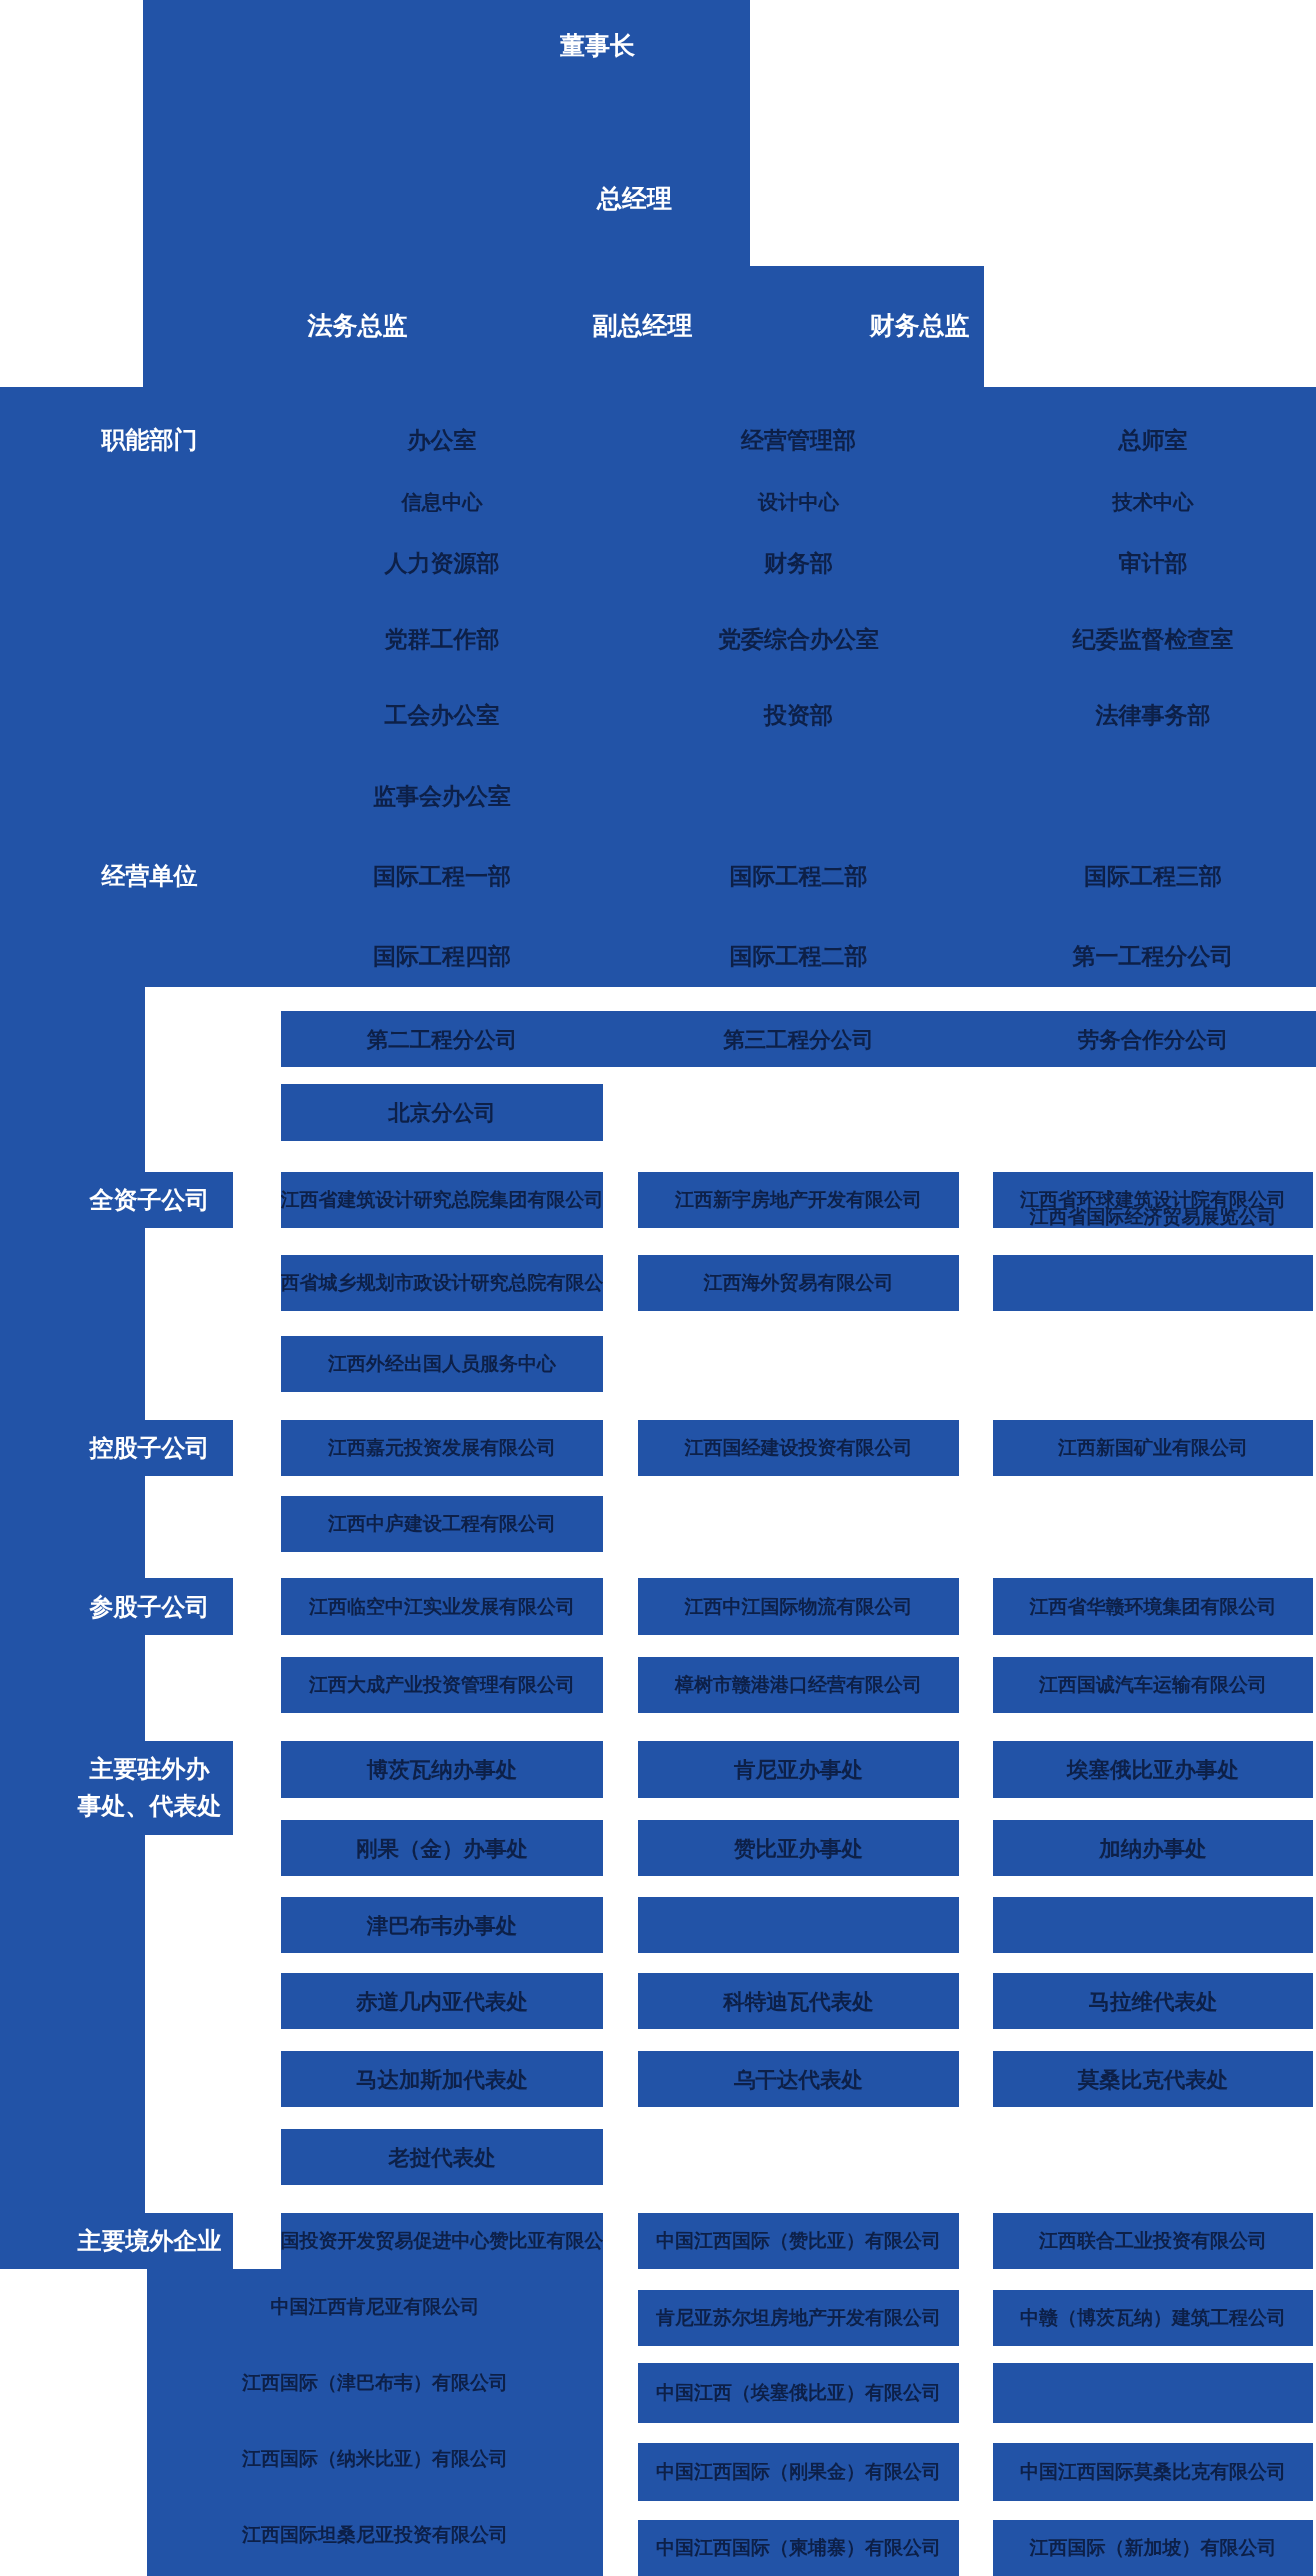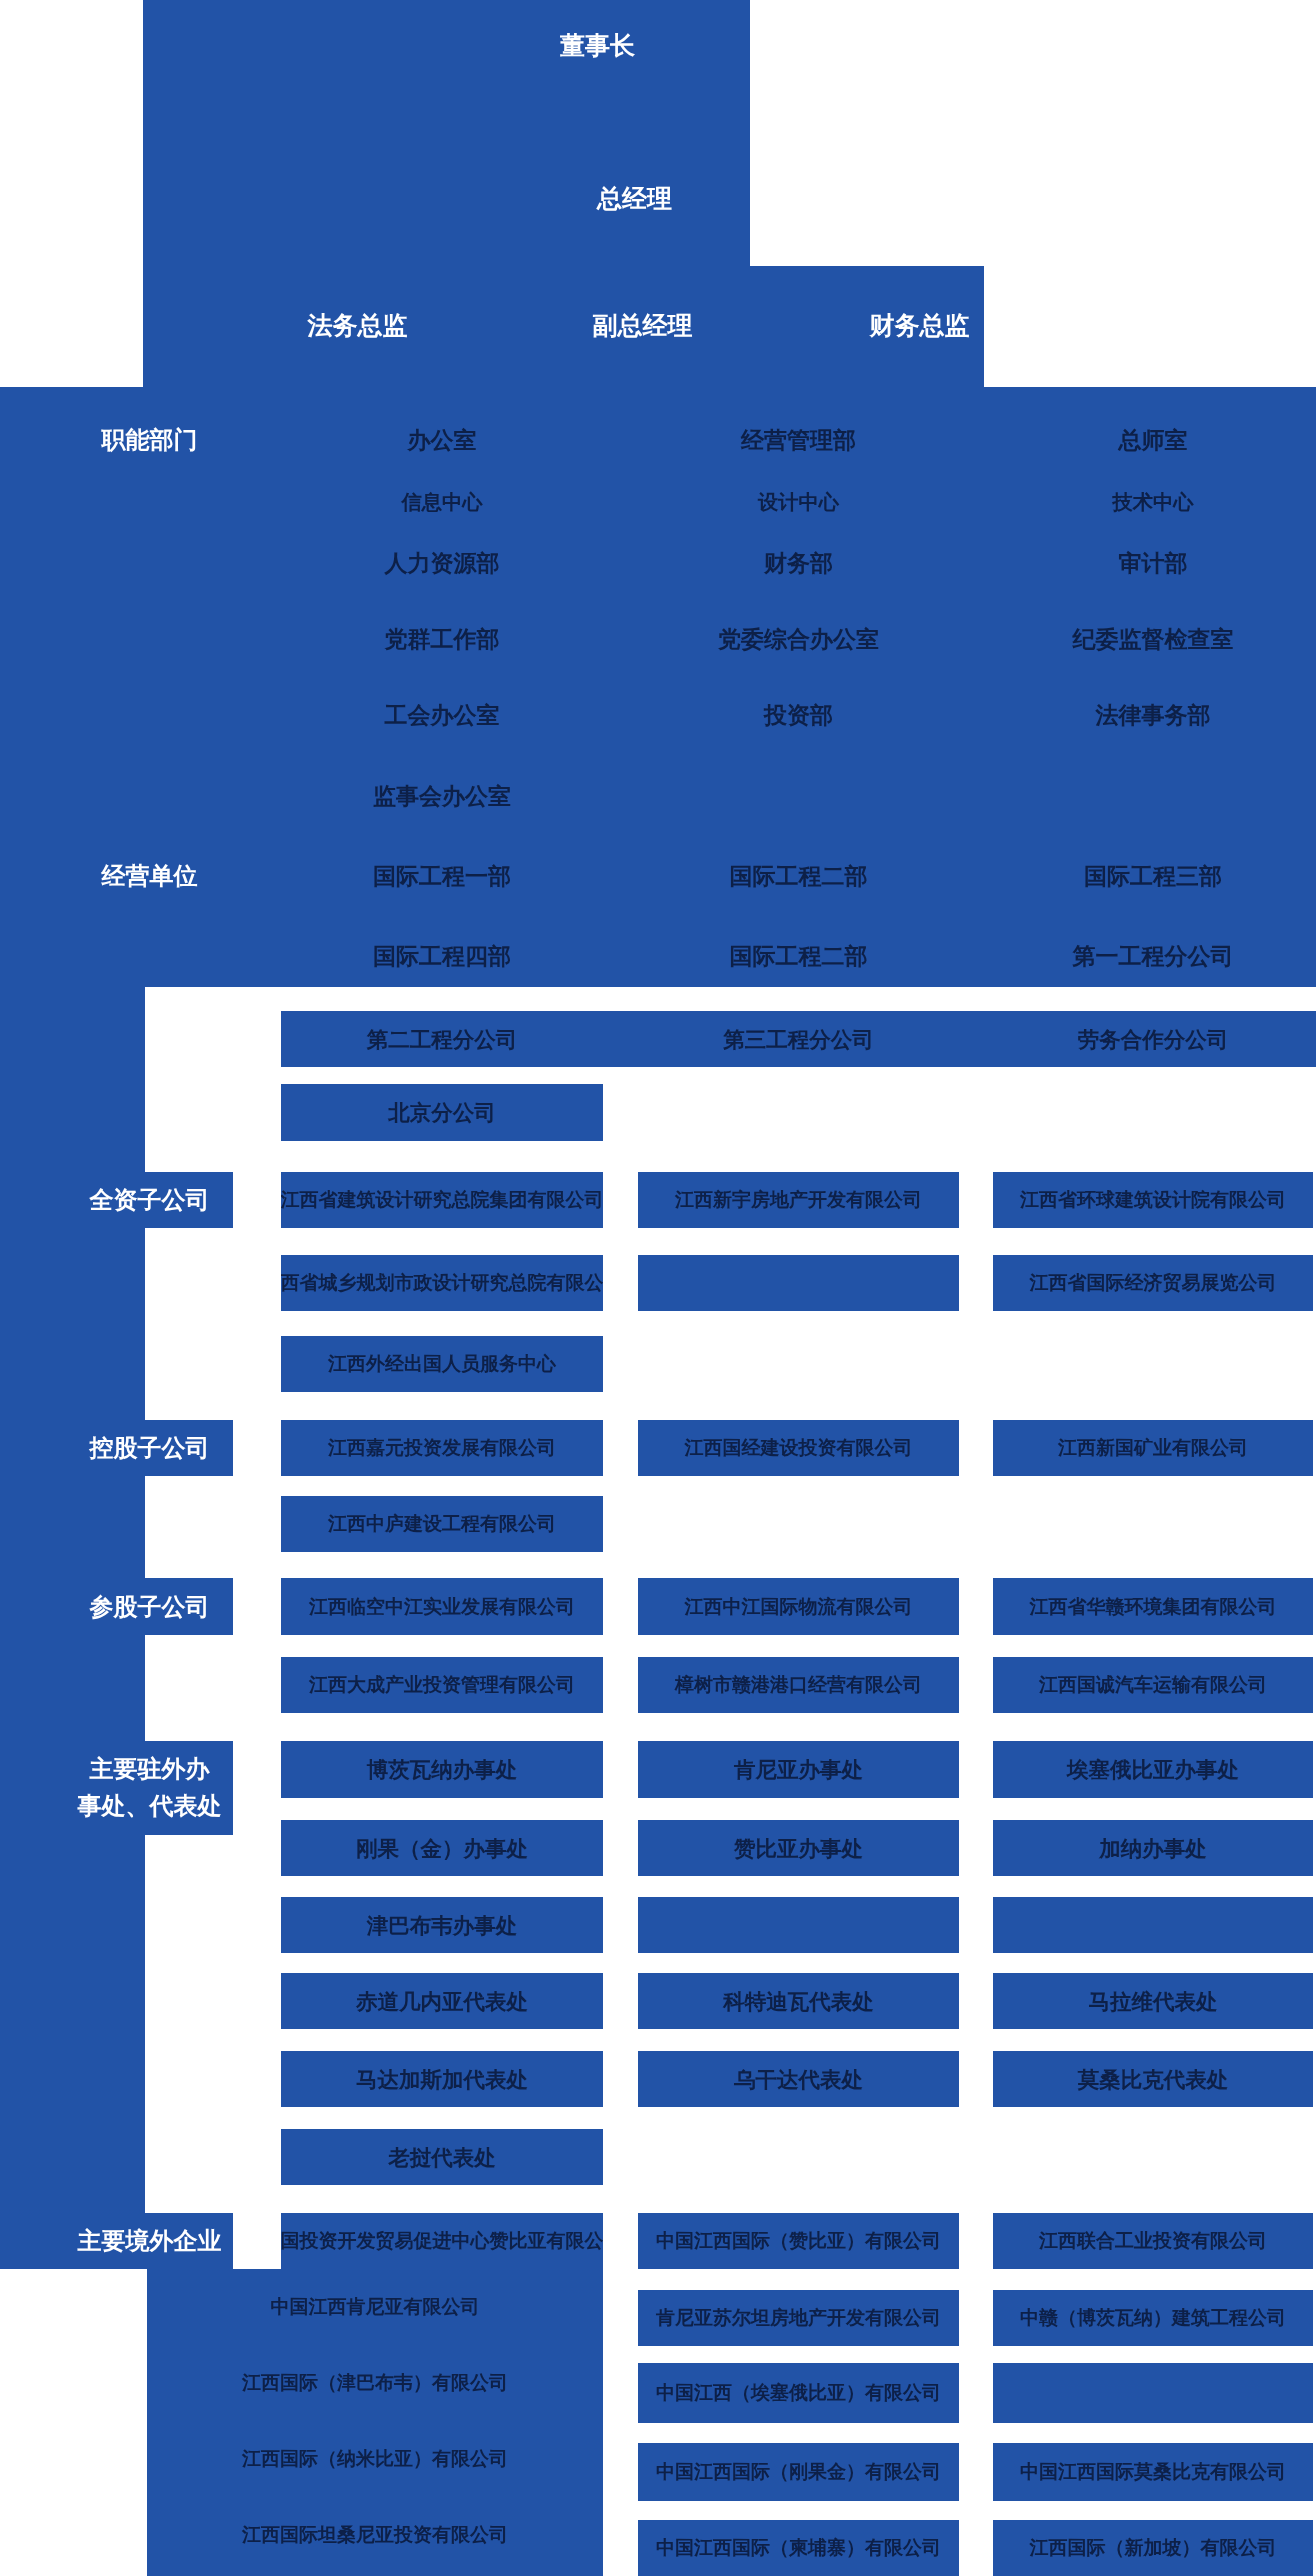--- a/index.html
+++ b/index.html
@@ -85,22 +85,23 @@
     <div class="dtext" style="left: 281px; top: 1084px; width: 322px; height: 57px; font-size: 21.5px;">北京分公司</div>
     <div class="box" style="left:281px;top:1172px;width:322px;height:56px;"></div>
     <div class="dtext" style="left: 281px; top: 1172px; width: 322px; height: 56px; font-size: 19px;">江西省建筑设计研究总院集团有限公司</div>
     <div class="box" style="left:638px;top:1172px;width:321px;height:56px;"></div>
     <div class="dtext" style="left: 638px; top: 1172px; width: 321px; height: 56px; font-size: 19px;">江西新宇房地产开发有限公司</div>
     <div class="box" style="left:993px;top:1172px;width:320px;height:56px;"></div>
     <div class="dtext" style="left: 993px; top: 1172px; width: 320px; height: 56px; font-size: 19px;">江西省环球建筑设计院有限公司</div>
     <div class="box" style="left:281px;top:1255px;width:322px;height:56px;"></div>
     <div class="dtext" style="left: 281px; top: 1255px; width: 322px; height: 56px; font-size: 19px;">江西省城乡规划市政设计研究总院有限公司</div>
     <div class="box" style="left:638px;top:1255px;width:321px;height:56px;"></div>
+    <div class="dtext" style="left: 638px; top: 1255px; width: 321px; height: 56px; font-size: 19px;">江西海外贸易有限公司</div>
     <div class="box" style="left:993px;top:1255px;width:320px;height:56px;"></div>
-    <div class="dtext" style="left: 993px; top: 1255px; width: 320px; height: 56px; font-size: 19px;">江西省国际经济贸易展览公司</div>
+    <div class="dtext" style="left: 993px; top: 1189px; width: 320px; height: 56px; font-size: 19px;">江西省国际经济贸易展览公司</div>
     <div class="box" style="left:281px;top:1336px;width:322px;height:56px;"></div>
     <div class="dtext" style="left: 281px; top: 1336px; width: 322px; height: 56px; font-size: 19px;">江西外经出国人员服务中心</div>
     <div class="box" style="left:281px;top:1420px;width:322px;height:56px;"></div>
     <div class="dtext" style="left: 281px; top: 1420px; width: 322px; height: 56px; font-size: 19px;">江西嘉元投资发展有限公司</div>
     <div class="box" style="left:638px;top:1420px;width:321px;height:56px;"></div>
     <div class="dtext" style="left: 638px; top: 1420px; width: 321px; height: 56px; font-size: 19px;">江西国经建设投资有限公司</div>
     <div class="box" style="left:993px;top:1420px;width:320px;height:56px;"></div>
     <div class="dtext" style="left: 993px; top: 1420px; width: 320px; height: 56px; font-size: 19px;">江西新国矿业有限公司</div>
     <div class="box" style="left:281px;top:1496px;width:322px;height:56px;"></div>
     <div class="dtext" style="left: 281px; top: 1496px; width: 322px; height: 56px; font-size: 19px;">江西中庐建设工程有限公司</div>

